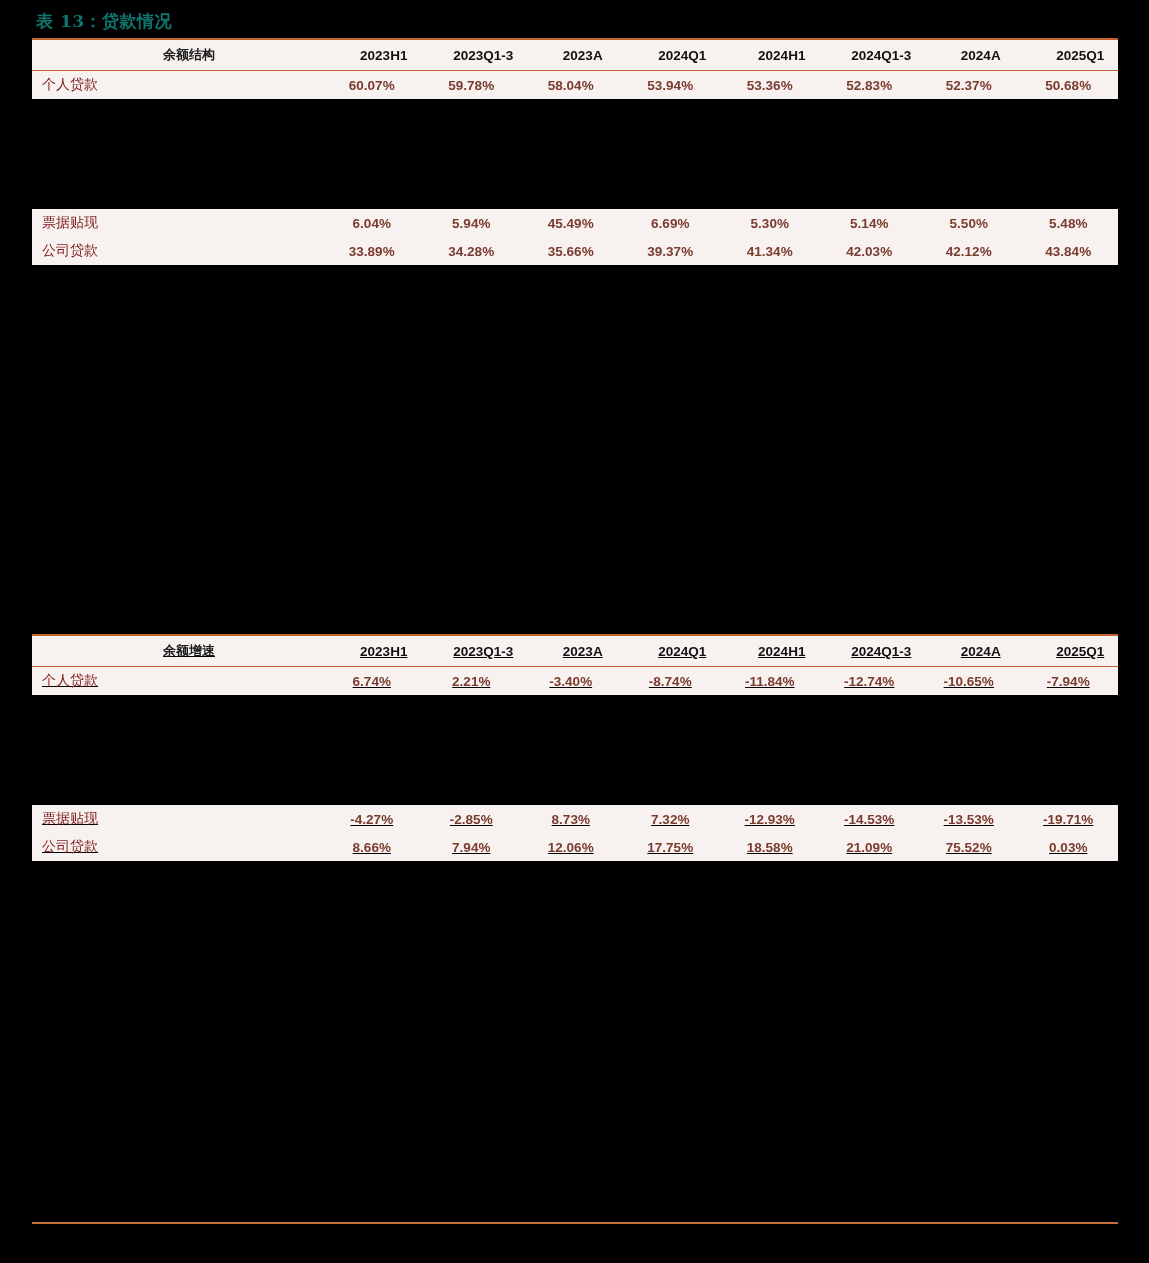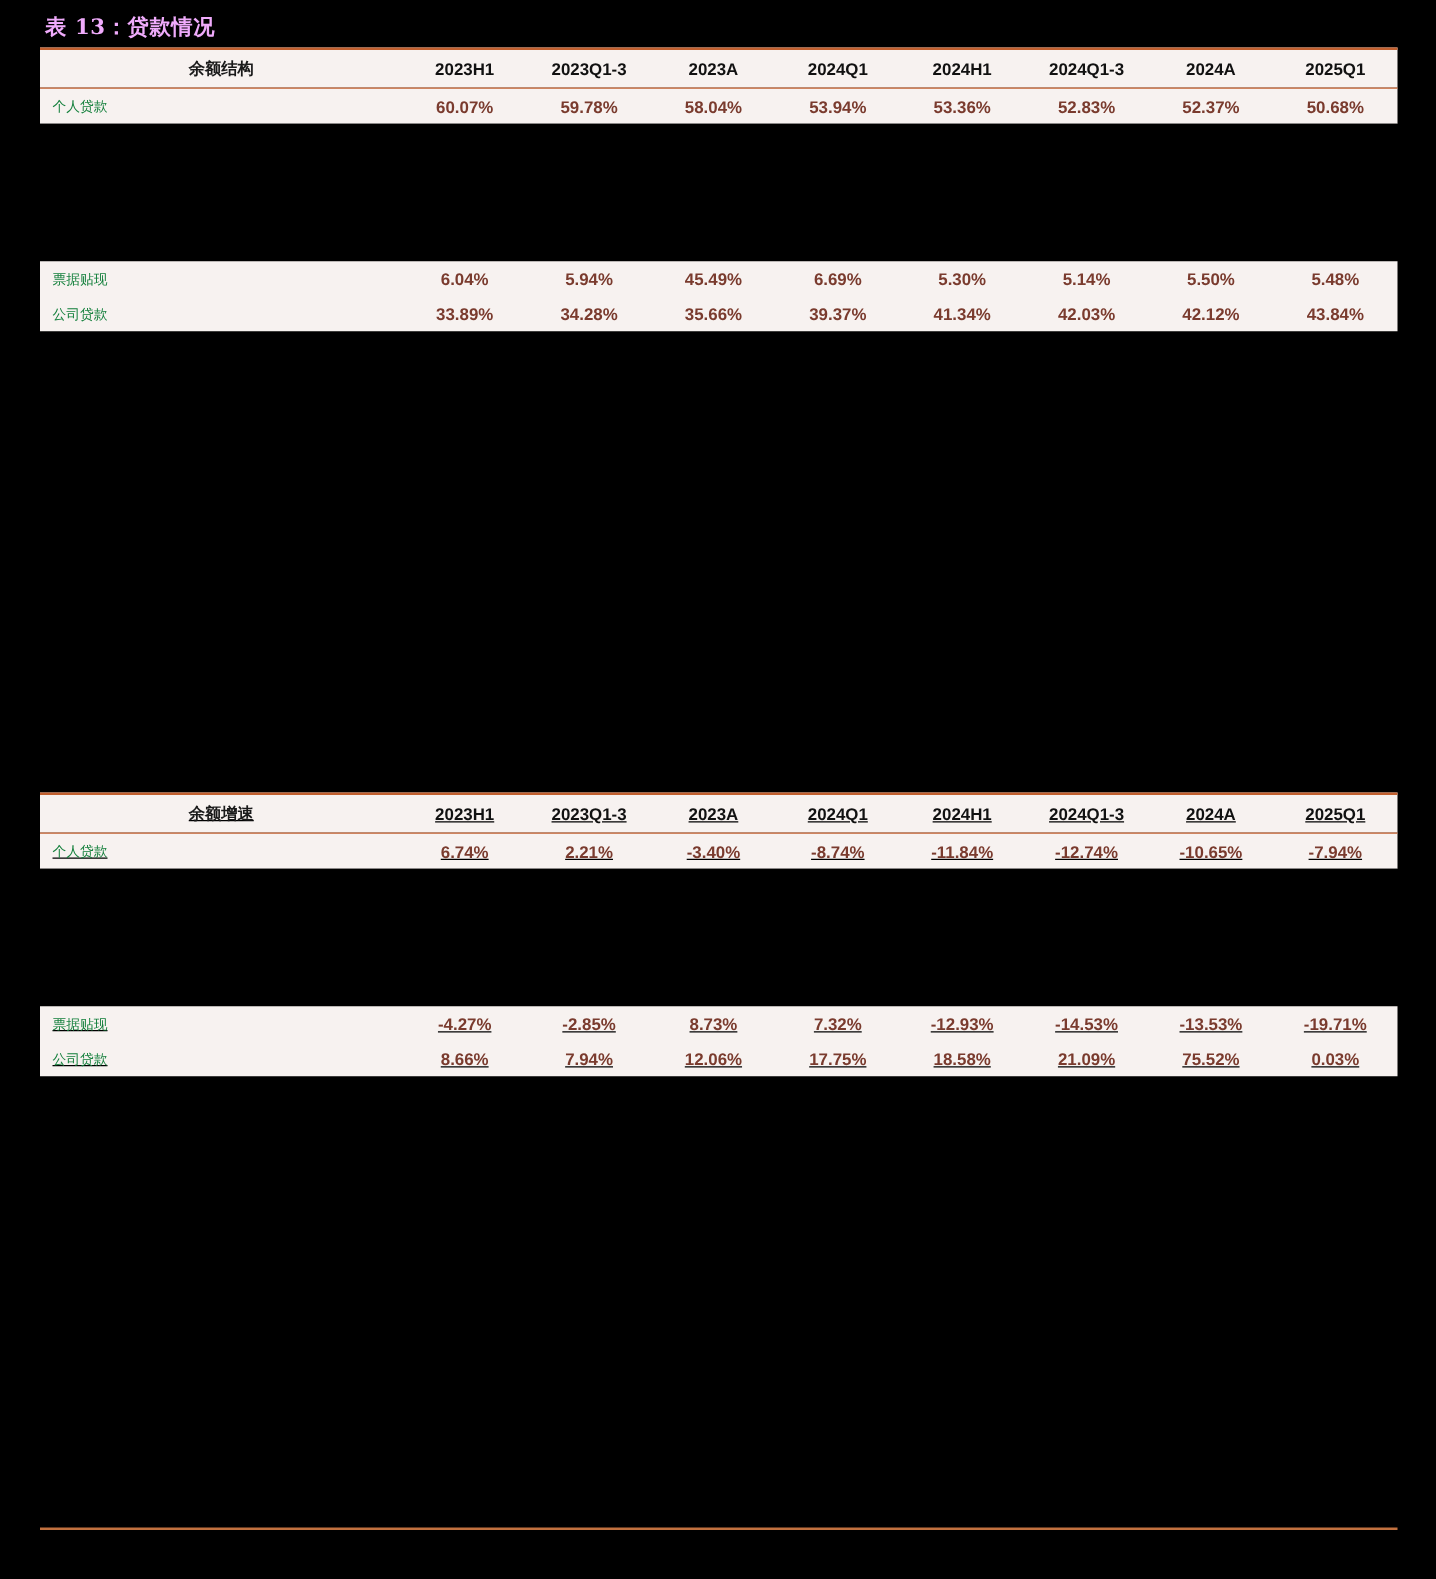--- a/index.html
+++ b/index.html
@@ -15,40 +15,40 @@
     font-family: "Liberation Sans", "DejaVu Sans", sans-serif;
     overflow: hidden;
   }
 
   
   .table-title {
     position: absolute;
     left: 36px;
     font-size: 17px;
     font-weight: bold;
-    color: #f0abfc;
+    color: #0f766e;
     letter-spacing: 0.5px;
     white-space: nowrap;
     font-family: "DejaVu Serif", "Liberation Serif", serif;
   }
   #title-13 { top: 10px; }
 
   
   .tbl {
     position: absolute;
     left: 32px;
     width: 1086px;
   }
 
   .band {
     background: #F7F2F0;
     width: 100%;
   }
 
-  .rule-top    { border-top: 2px solid #C2602F; }
+  .rule-top    { border-top: 2px solid #C2602F; padding-left: 12px; }
   .rule-mid    { border-top: 1.5px solid #C2602F; }
 
   .row {
     display: flex;
     align-items: center;
     width: 100%;
     height: 28px;
   }
 
   .row.header { height: 30px; }
@@ -74,23 +74,23 @@
     font-family: "DejaVu Serif", "Liberation Serif", serif;
     padding-left: 0;
   }
   .hdr-cell {
     font-size: 13.5px;
     font-weight: bold;
     color: #111111;
   }
 
   .row-label {
-    font-size: 11px;
+    font-size: 14px;
     font-weight: normal;
-    color: #15803d;
+    color: #7f1d1d;
     text-align: left;
     font-family: "DejaVu Serif", "Liberation Serif", serif;
   }
   .row-val {
     font-size: 13.5px;
     font-weight: bold;
     color: #7A3B2E;
   }
 
   

